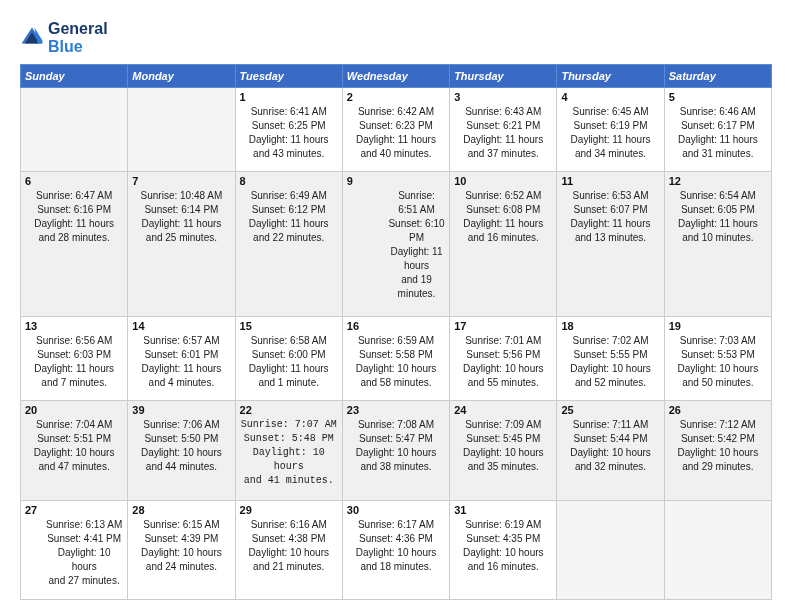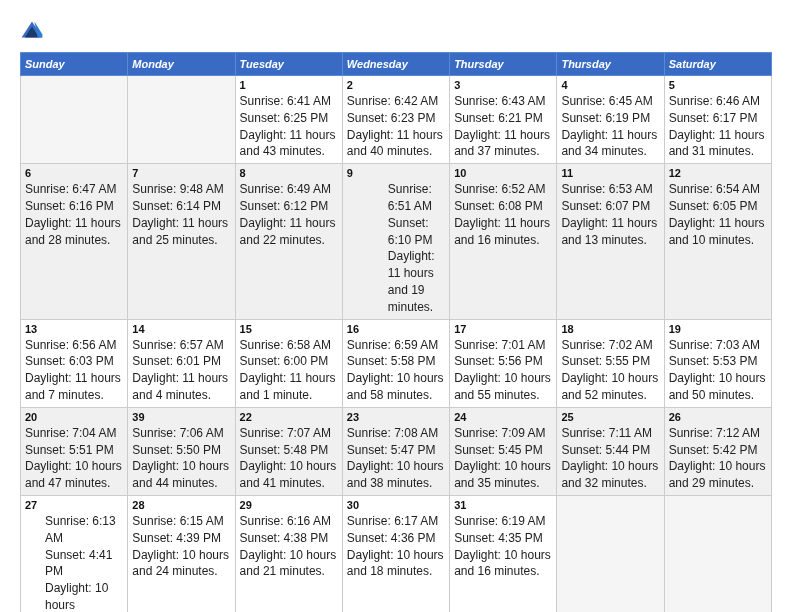--- a/index.html
+++ b/index.html
@@ -73,39 +73,44 @@
     .calendar td.empty {
       background: #f5f5f5;
     }
     .day-num {
       font-size: 11px;
       font-weight: bold;
       margin-bottom: 2px;
       color: #111;
     }
     .day-detail {
-      font-size: 12px;
+      font-size: 10px;
       line-height: 1.4;
       color: #222;
+      text-align: center;
     }
     .row-shaded td {
       background: #f0f0f0;
     }
   </style>
 </head>
 <body>
 
 <div class="page">
   <div class="header">
     <div class="logo">
       <svg class="logo-icon" viewBox="0 0 30 30">
         <polygon points="15,2 28,22 2,22" fill="#3a6bc4"></polygon>
         <polygon points="15,8 24,22 6,22" fill="#1a3a6b"></polygon>
         <polygon points="18,2 28,18 28,22 22,22" fill="#2d7dd2"></polygon>
       </svg>
+      <div>
+        <div style="font-size:16px;font-weight:bold;color:#1a3a6b;">General</div>
+        <div style="font-size:16px;font-weight:bold;color:#2d7dd2;">Blue</div>
+      </div>
     </div>
     <div class="title-area">
       <div class="month-title"></div>
       <div class="location"></div>
     </div>
   </div>
 
   <table class="calendar">
     <thead>
       <tr>
@@ -161,21 +166,21 @@
         <tr class="row-shaded">
           <td>
             <div class="day-num">6</div>
             <div class="day-detail" style="white-space: pre-line;">Sunrise: 6:47 AM
 Sunset: 6:16 PM
 Daylight: 11 hours
 and 28 minutes.</div>
           </td>
           <td>
             <div class="day-num">7</div>
-            <div class="day-detail" style="white-space: pre-line;">Sunrise: 9:48 AM
+            <div class="day-detail" style="white-space: pre-line;">Sunrise: 10:48 AM
 Sunset: 6:14 PM
 Daylight: 11 hours
 and 25 minutes.</div>
           </td>
           <td>
             <div class="day-num">8</div>
             <div class="day-detail" style="white-space: pre-line;">Sunrise: 6:49 AM
 Sunset: 6:12 PM
 Daylight: 11 hours
 and 22 minutes.</div>
@@ -270,21 +275,21 @@
           </td>
           <td>
             <div class="day-num">39</div>
             <div class="day-detail" style="white-space: pre-line;">Sunrise: 7:06 AM
 Sunset: 5:50 PM
 Daylight: 10 hours
 and 44 minutes.</div>
           </td>
           <td>
             <div class="day-num">22</div>
-            <div class="day-detail" style="white-space: pre-line;">Sunrise: 7:07 AM
+            <div class="day-detail" style="white-space: pre-line; font-family: Liberation Mono, monospace;">Sunrise: 7:07 AM
 Sunset: 5:48 PM
 Daylight: 10 hours
 and 41 minutes.</div>
           </td>
           <td>
             <div class="day-num">23</div>
             <div class="day-detail" style="white-space: pre-line;">Sunrise: 7:08 AM
 Sunset: 5:47 PM
 Daylight: 10 hours
 and 38 minutes.</div>

